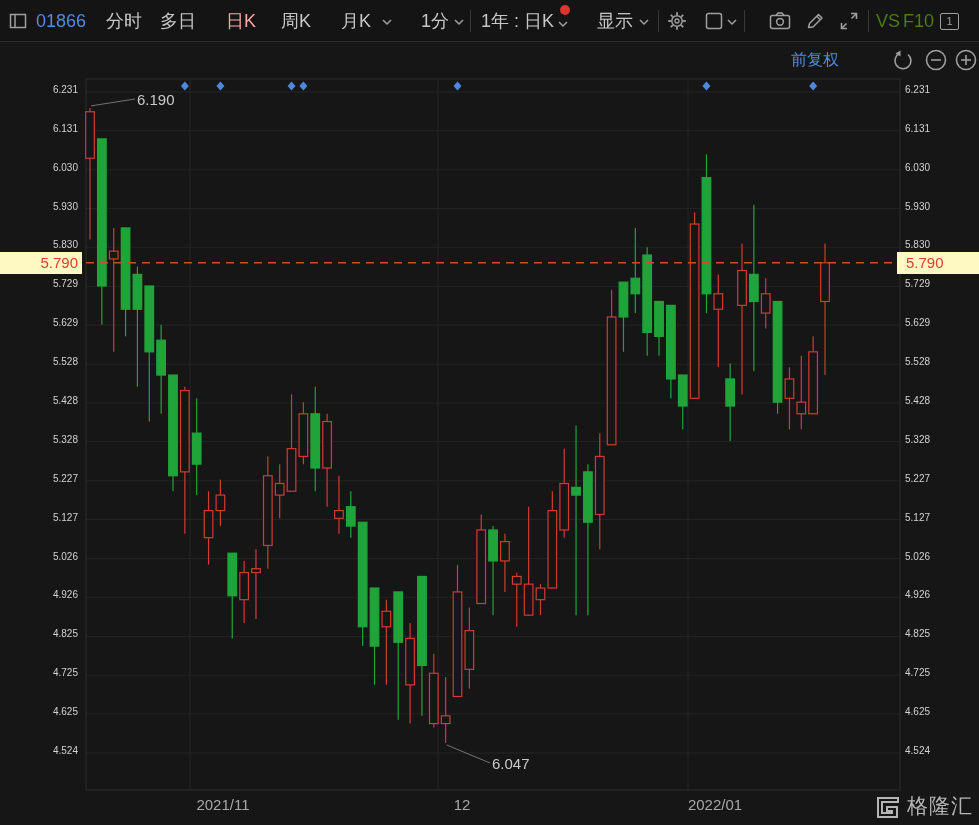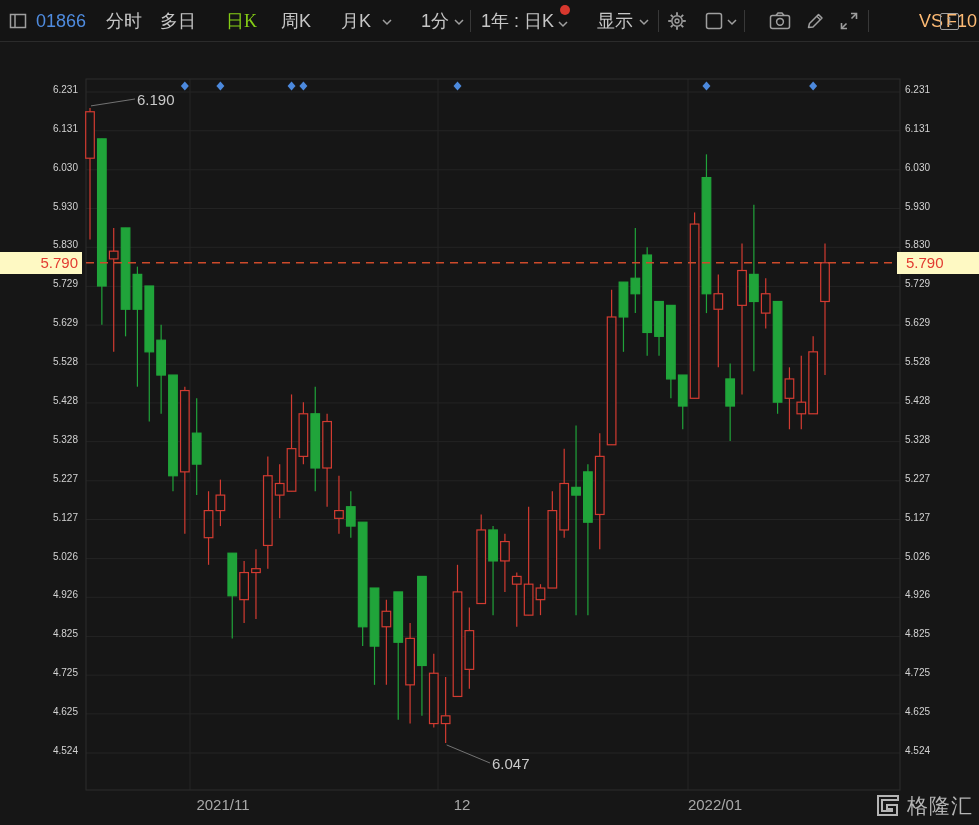--- a/index.html
+++ b/index.html
@@ -6,22 +6,22 @@
   html,body { width:979px; height:825px; background:#161616; overflow:hidden;
               font-family:"Liberation Sans","DejaVu Sans",sans-serif; }
   #app { position:relative; width:979px; height:825px; background:#161616; }
 
   
   #toolbar { position:absolute; left:0; top:0; width:979px; height:42px;
              background:#141414; border-bottom:1px solid #2b2b2b; }
   .t-item { position:absolute; top:0; height:42px; line-height:42px;
             font-size:18px; color:#c6c6c6; white-space:nowrap; cursor:default; }
   .t-blue { color:#4f8ce0; }
-  .t-active { color:#84cc16;font-family:Liberation Serif, serif; }
-  .t-dim { color:#fdba74;margin-left:43px; }
+  .t-active { color:#fca5a5; }
+  .t-dim { color:#4d7c0f; }
   .t-sep { position:absolute; top:10px; width:1px; height:22px; background:#383838; }
   .t-icon { position:absolute; top:0; height:42px; display:flex; align-items:center; }
   .chev { position:absolute; top:18px; }
   .red-dot { position:absolute; width:10px; height:10px; border-radius:50%; background:#d8382e; }
   .panel-box { display:inline-block; width:19px; height:17px; border:1.5px solid #9f9f9f;
                border-radius:2px; text-align:center; line-height:15px; font-size:11px; color:#9f9f9f;
                vertical-align:middle; }
 
   
   #subbar { position:absolute; left:0; top:43px; width:979px; height:35px; }
@@ -33,21 +33,21 @@
   #plot-svg { position:absolute; left:0; top:0; }
   .ylab { position:absolute; width:70px; font-size:10px; color:#d2d2d2; }
   .ylab-left { left:8px; text-align:right; }
   .ylab-right { left:905px; text-align:left; }
   .price-badge { position:absolute; height:22px; background:#fef9c3; color:#e23b31;
                  font-size:15px; line-height:22px; }
   .xlab { position:absolute; top:796px; font-size:15px; color:#a8a8a8; text-align:center; width:80px; }
   .anno { position:absolute; font-size:15px; color:#c9c9c9; }
 
   
-  #watermark { position:absolute; right:6px; top:792px; display:flex; align-items:flex-start;
+  #watermark { position:absolute; right:6px; top:792px; display:flex; align-items:flex-end;
                gap:6px; color:#b5b5b5; }
   #watermark span { font-size:21px; letter-spacing:1px; }
 </style>
 </head>
 <body>
 
 <div id="app">
 
   <svg id="plot-svg" width="979" height="825">
       <line x1="86" y1="92" x2="900" y2="92" stroke="#242424" stroke-width="1"></line>
@@ -334,20 +334,42 @@
       </svg>
     </div>
     <div class="t-sep" style="left:868px"></div>
     <span class="t-item t-dim" style="left:876px">VS</span>
     <span class="t-item t-dim" style="left:903px">F10</span>
     <div class="t-icon" style="left:940px">
       <span class="panel-box">1</span>
     </div>
   </div>
 
+  <div id="subbar">
+    <span id="adjust-label">前复权</span>
+    <div class="sub-icon" style="left:891px">
+      <svg width="22" height="22" viewBox="0 0 22 22">
+        <path d="M7.5 4.5 A 8 8 0 1 0 16 5.5" fill="none" stroke="#9f9f9f" stroke-width="1.6"></path>
+        <polygon points="8.5,1.5 8.5,7.5 3.5,4.5" fill="#9f9f9f"></polygon>
+      </svg>
+    </div>
+    <div class="sub-icon" style="left:924px">
+      <svg width="24" height="24" viewBox="0 0 24 24">
+        <circle cx="12" cy="12" r="9.5" fill="none" stroke="#9f9f9f" stroke-width="1.6"></circle>
+        <line x1="7" y1="12" x2="17" y2="12" stroke="#9f9f9f" stroke-width="1.6"></line>
+      </svg>
+    </div>
+    <div class="sub-icon" style="left:954px">
+      <svg width="24" height="24" viewBox="0 0 24 24">
+        <circle cx="12" cy="12" r="9.5" fill="none" stroke="#9f9f9f" stroke-width="1.6"></circle>
+        <line x1="7" y1="12" x2="17" y2="12" stroke="#9f9f9f" stroke-width="1.6"></line>
+        <line x1="12" y1="7" x2="12" y2="17" stroke="#9f9f9f" stroke-width="1.6"></line>
+      </svg>
+    </div>
+  </div>
 
   <div id="watermark">
     <svg width="26" height="26" viewBox="0 0 26 26">
       <path d="M23 8 V4 H3 V23 H22 V13 H12 V17 H17 V19 H7 V8 Z" fill="none" stroke="#b5b5b5" stroke-width="2" stroke-linejoin="miter"></path>
     </svg>
     <span>格隆汇</span>
   </div>
 
 </div>
 

